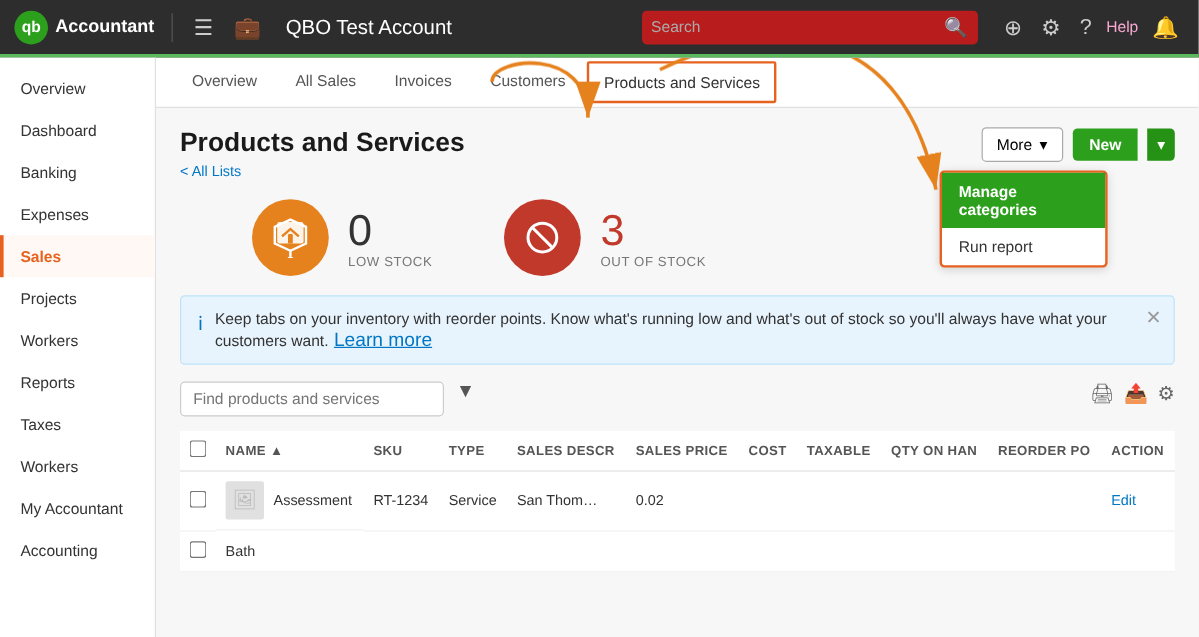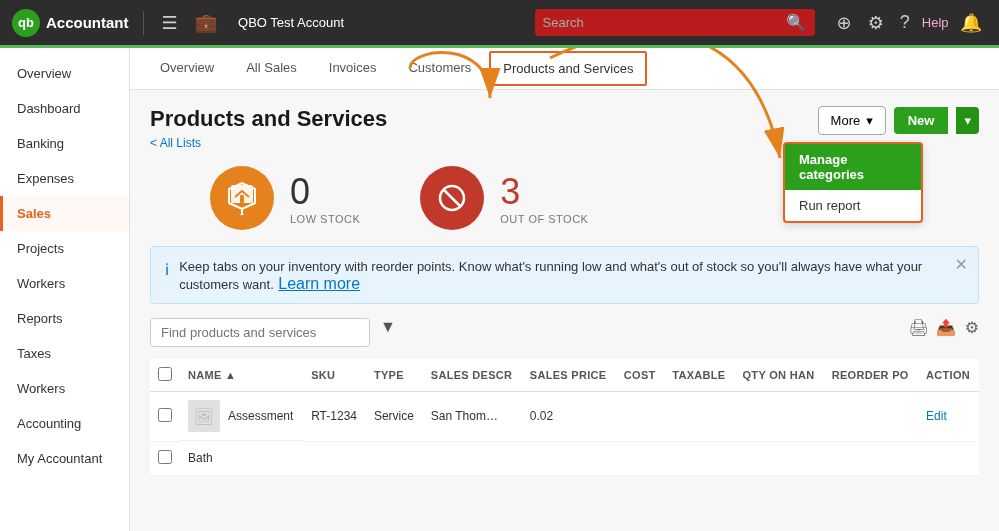--- a/index.html
+++ b/index.html
@@ -12,21 +12,21 @@
     }
     .navbar-logo { display: flex; align-items: center; gap: 6px; }
     .qb-logo {
       width: 28px; height: 28px; background: #2ca01c; border-radius: 50%;
       display: flex; align-items: center; justify-content: center;
       color: white; font-weight: bold; font-size: 13px;
     }
     .navbar-brand { color: white; font-size: 15px; font-weight: 600; }
     .navbar-divider { width: 1px; height: 24px; background: #555; margin: 0 4px; }
     .navbar-icon { color: #ccc; font-size: 18px; cursor: pointer; padding: 4px; }
-    .navbar-account { color: white; font-size: 13px; margin-left: 6px; }
+    .navbar-account { color: white; font-size: 17px; margin-left: 6px; }
     .navbar-search {
       flex: 1; max-width: 280px; margin-left: auto;
       display: flex; align-items: center; background: #b91c1c; border-radius: 4px;
       padding: 4px 8px; gap: 6px;
     }
     .navbar-search input {
       background: transparent; border: none; outline: none; color: white;
       font-size: 13px; width: 100%;
     }
     .navbar-search input::placeholder { color: #aaa; }
@@ -219,24 +219,24 @@
     <div class="sidebar-item">
       <span>Reports</span>
     </div>
     <div class="sidebar-item">
       <span>Taxes</span>
     </div>
     <div class="sidebar-item">
       <span>Workers</span>
     </div>
     <div class="sidebar-item">
+      <span>My Accountant</span>
+    </div>
+    <div class="sidebar-item">
       <span>Accounting</span>
-    </div>
-    <div class="sidebar-item">
-      <span>My Accountant</span>
     </div>
   </div>
 
   <div class="main">
 
     <div class="tab-bar">
       <div class="tab">
         <span>Overview</span>
       </div>
       <div class="tab">

